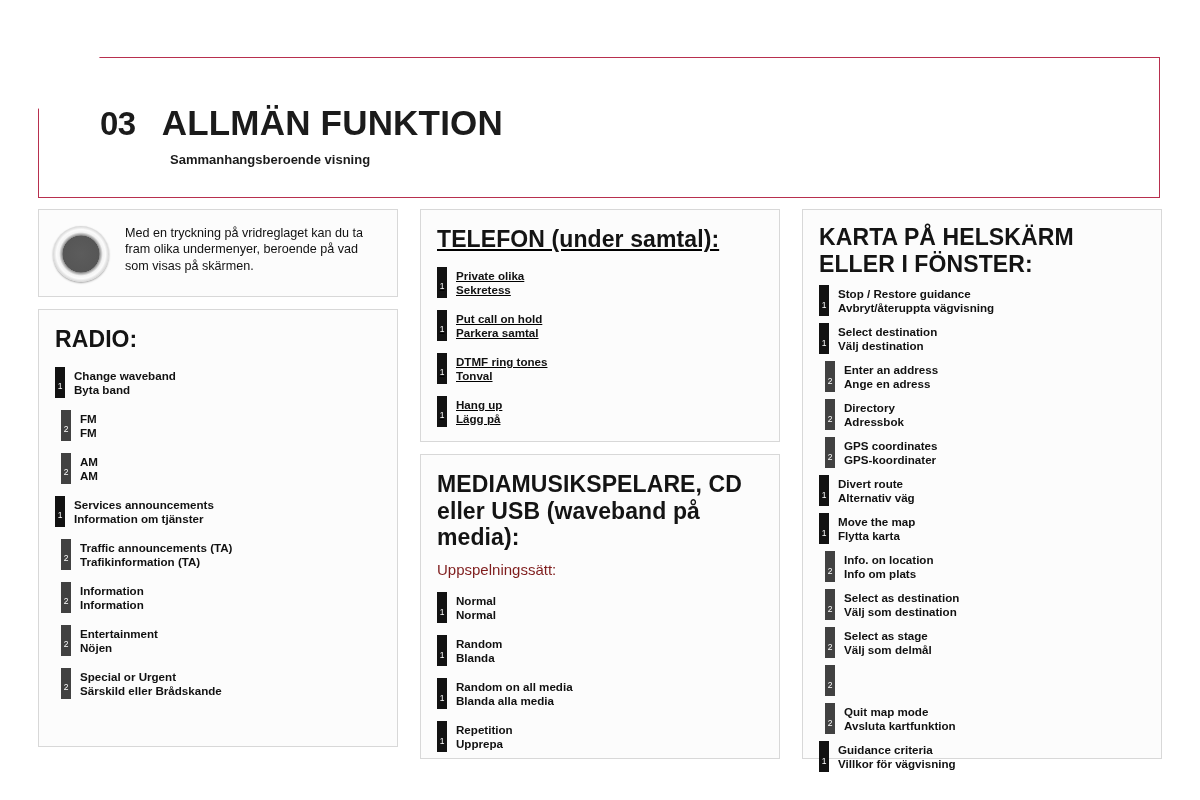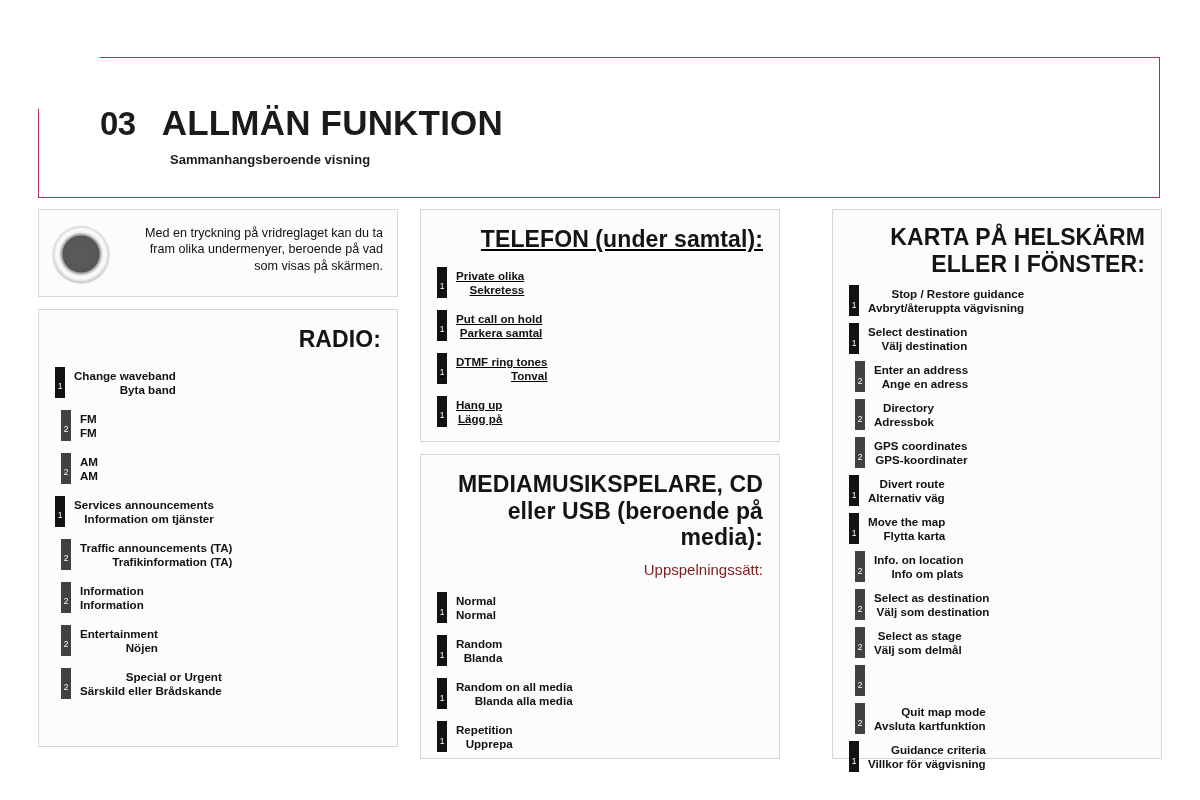--- a/index.html
+++ b/index.html
@@ -34,21 +34,21 @@
     font-size:35px;font-weight:bold;color:#1b1b1b;letter-spacing:0.2px;
   }
   .chapter-sub{
     margin-top:9px;margin-left:70px;
     font-size:13px;font-weight:bold;color:#1b1b1b;
   }
 
   
   .columns{
     position:absolute;left:38px;top:209px;width:1124px;height:550px;
-    display:flex;gap:22px;text-align:right;
+    display:flex;gap:22px;
   }
   .col{width:360px;display:flex;flex-direction:column;gap:12px;}
   .col-right{width:360px;}
 
   .panel{
     border:1px solid #d8d8d8;
     background:#fcfcfc;
     box-sizing:border-box;
     padding:14px 16px 16px 16px;
   }
@@ -110,21 +110,21 @@
   }
   .item.level-2 .item-labels{margin-left:9px;}
   .lbl-en,.lbl-sv{
     font-size:11.6px;font-weight:bold;color:#111;line-height:1.22;
     white-space:nowrap;
   }
 
   .radio-panel{min-height:438px;}
   .tel-panel{min-height:233px;text-decoration:underline;}
   .media-panel{min-height:305px;}
-  .map-panel{min-height:550px;padding-top:12px;margin-left:30px;}
+  .map-panel{min-height:550px;padding-top:12px;}
   .map-panel .items .item{margin-bottom:7px;}
   .map-panel .section-title{margin-bottom:8px;}
 </style>
 </head>
 <body>
 
 <div class="page">
 
   <div class="banner">
     <div class="banner-shape"></div>
@@ -264,21 +264,21 @@
               </div>
               <div class="item-labels">
                 <div class="lbl-en">Hang up</div>
                 <div class="lbl-sv">Lägg på</div>
               </div>
             </div>
           </div>
       </div>
 
       <div class="panel media-panel">
-        <div class="section-title small-gap">MEDIAMUSIKSPELARE, CD eller USB (beroende på media):</div>
+        <div class="section-title small-gap">MEDIAMUSIKSPELARE, CD eller USB (waveband på media):</div>
         <div class="subtitle">Uppspelningssätt:</div>
         <div class="items">
             <div class="item level-1">
               <div class="lvl-bar">
                 <span class="lvl-num">1</span>
               </div>
               <div class="item-labels">
                 <div class="lbl-en">Normal</div>
                 <div class="lbl-sv">Normal</div>
               </div>

